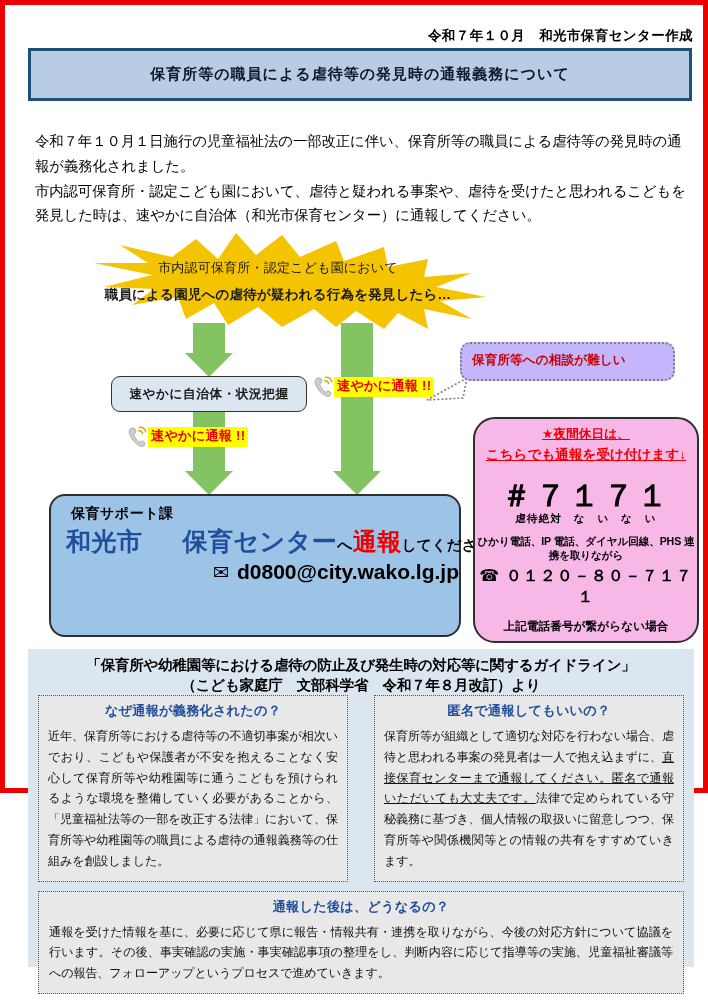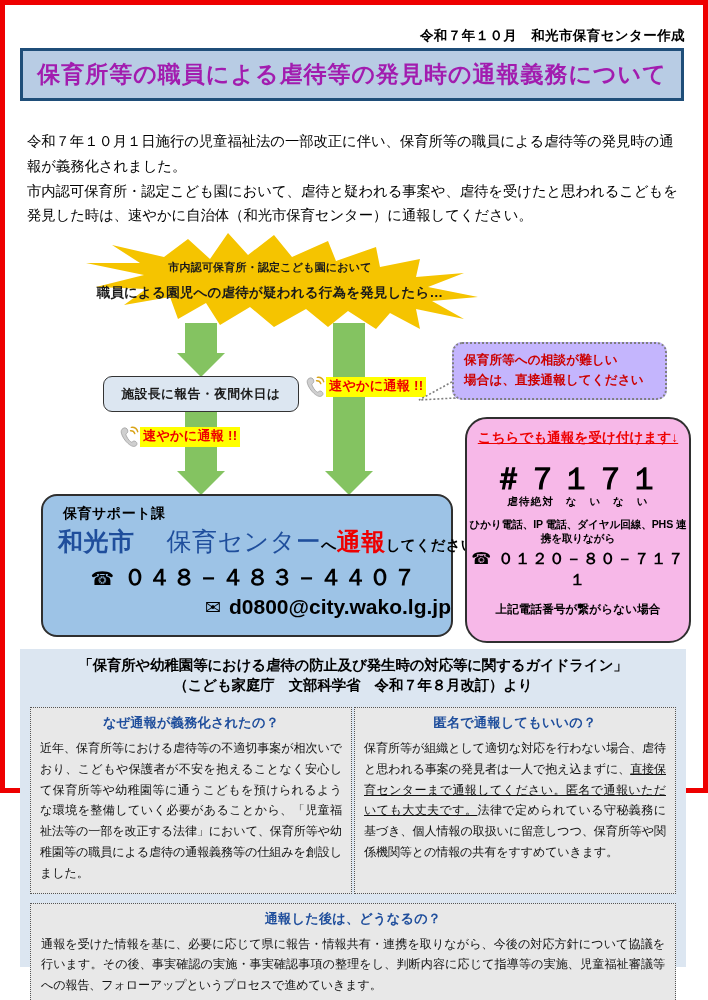--- a/index.html
+++ b/index.html
@@ -13,20 +13,21 @@
     font-family: "Liberation Sans", "DejaVu Sans", sans-serif;
     overflow: hidden;
   }
   #page {
     position: relative;
     width: 708px;
     height: 793px;
     box-sizing: border-box;
     border: 5px solid #ee0000;
     background: #ffffff;
+    padding-left: 8px;
   }
   .inner {
     position: relative;
     width: 698px;
     height: 990px;
   }
 
   
   .meta-line {
     position: absolute;
@@ -46,23 +47,23 @@
     height: 53px;
     box-sizing: border-box;
     background: #b8cce4;
     border: 3px solid #1f4e79;
     outline: 1px solid #ffffff;
     display: flex;
     align-items: center;
     justify-content: center;
   }
   .title-text {
-    font-size: 23px;
-    font-weight: bold;
-    color: #a21caf;
+    font-size: 15px;
+    font-weight: bold;
+    color: #0f172a;
     letter-spacing: 1px;
     white-space: nowrap;
   }
 
   
   .intro {
     position: absolute;
     left: 22px;
     top: 124px;
     width: 660px;
@@ -88,22 +89,22 @@
     top: 0;
     width: 420px;
     height: 96px;
     display: flex;
     flex-direction: column;
     align-items: center;
     justify-content: center;
     pointer-events: none;
   }
   .burst-l1 {
-    font-size: 11px;
-    font-weight: bold;
+    font-size: 13px;
+    font-weight: normal;
     color: #1a1a1a;
     letter-spacing: 0.2px;
     margin-bottom: 9px;
     white-space: nowrap;
     text-align: right;
   }
   .burst-l2 {
     font-size: 13.5px;
     font-weight: bold;
     color: #1a1a1a;
@@ -226,23 +227,23 @@
     align-items: baseline;
   }
   .contact-city {
     font-size: 25px;
     font-weight: bold;
     color: #1f4e9c;
     letter-spacing: 0.5px;
   }
   .contact-center {
     font-size: 25px;
-    font-weight: normal;
+    font-weight: bold;
     color: #1f4e9c;
-    margin-left: 32px;
+    margin-left: 40px;
     letter-spacing: 0.5px;
   }
   .contact-e {
     font-size: 15px;
     font-weight: bold;
     color: #000;
   }
   .contact-tsuho {
     font-size: 24px;
     font-weight: bold;
@@ -374,22 +375,22 @@
     text-align: center;
     font-size: 14.5px;
     font-weight: bold;
     color: #000;
     letter-spacing: -0.2px;
     margin-top: 1px;
     white-space: nowrap;
   }
   .qa-row {
     display: flex;
-    gap: 2px;
-    margin-top: 12px;
+    gap: 26px;
+    margin-top: 0;
   }
   .qa-box {
     flex: 1 1 0;
     box-sizing: border-box;
     background: #e8e8e8;
     border: 1.5px dotted #555555;
     padding: 6px 9px 9px 9px;
     min-height: 168px;
   }
   .qa-q {
@@ -453,21 +454,21 @@
         330,80 316,96 288,78 268,94 246,76 214,94 190,74 160,92 146,70
         118,86 110,64 64,72 86,56 36,54 84,42 26,30 80,30 52,12 104,24"></polygon>
     </svg>
     <div class="burst-text">
       <div class="burst-l1">市内認可保育所・認定こども園において</div>
       <div class="burst-l2">職員による園児への虐待が疑われる行為を発見したら…</div>
     </div>
   </div>
 
   <div class="facility-box">
-    <span class="facility-text">施設長に報告・夜間休日は</span>
+    <span class="facility-text">速やかに自治体・状況把握</span>
   </div>
 
   <div class="tag" style="left:114px; top:421px;">
     <svg class="phone-glyph" viewBox="0 0 24 26">
       <g fill="none" stroke="#d9a418" stroke-width="1.6" stroke-linecap="round">
         <path d="M13.5 2.5 C17 2.2 19.6 4.2 20.4 7.2"></path>
         <path d="M12.6 6.2 C15 6.1 16.6 7.3 17.2 9.3"></path>
       </g>
       <path fill="#cfcfcf" stroke="#9a9a9a" stroke-width="0.8" d="M4.4 3.6 C6.6 2.3 8.8 3.4 9.4 5.4 C10 7.4 9.2 8.5 8.3 9.1
                C7.6 9.6 7.4 10.2 7.8 11.2 C8.6 13.4 10.4 16.2 12.6 18.1
@@ -492,41 +493,38 @@
     </svg>
     <span class="tag-label">速やかに通報 !!</span>
   </div>
 
   <svg class="bubble-tail" viewBox="0 0 42 28">
     <polygon points="42,2 2,24 38,22" fill="#ffffff" stroke="#7f7f7f" stroke-width="1.6" stroke-dasharray="2 2"></polygon>
   </svg>
 
   <div class="bubble">
     <div class="bubble-line">保育所等への相談が難しい</div>
-    <div class="bubble-line">場合は、直接通報してください</div>
   </div>
 
   <div class="contact-box">
     <div class="contact-dept">保育サポート課</div>
     <div class="contact-main">
       <span class="contact-city">和光市</span>
       <span class="contact-center">保育センター</span>
       <span class="contact-e">へ</span>
       <span class="contact-tsuho">通報</span>
       <span class="contact-kudasai">してください!!</span>
     </div>
-    <div class="contact-tel">
-      <span class="ic">☎</span><span>０４８－４８３－４４０７</span>
-    </div>
     <div class="contact-mail">
       <span class="ic">✉</span><span>d0800@city.wako.lg.jp</span>
     </div>
   </div>
 
   <div class="pink-box">
+    <div class="pk-l1">★夜間休日は、</div>
     <div class="pk-l2">こちらでも通報を受け付けます↓</div>
     <div class="pk-num">＃７１７１</div>
     <div class="pk-ruby">虐待絶対　な　い　な　い</div>
     <div class="pk-note">ひかり電話、IP 電話、ダイヤル回線、PHS 連携を取りながら</div>
     <div class="pk-tel">
       <span>☎</span>
       <span>０１２０－８０－７１７１</span>
     </div>
     <div class="pk-note2">上記電話番号が繋がらない場合</div>
 

